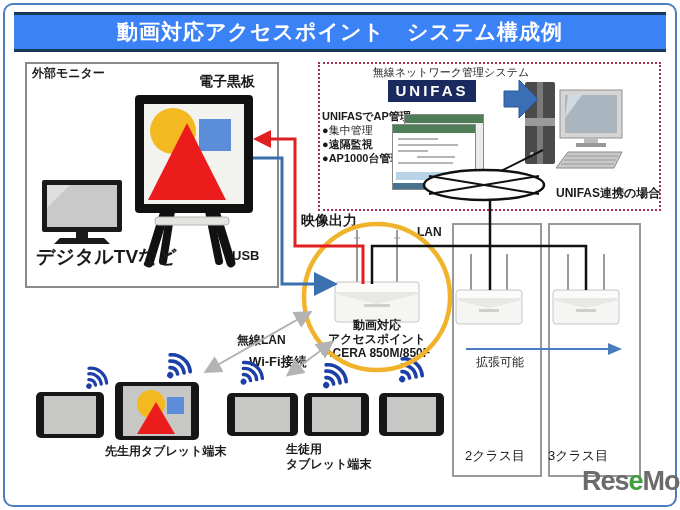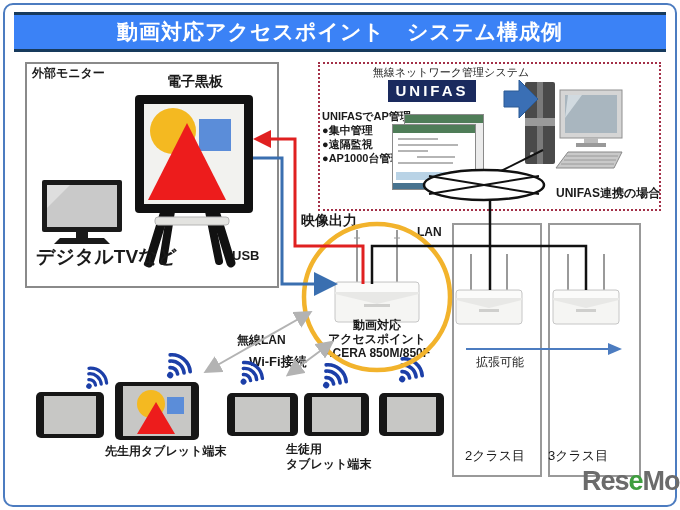--- a/index.html
+++ b/index.html
@@ -35,21 +35,21 @@
 <body>
 
 <div id="canvas">
 
   <div class="frame"></div>
 
   <div class="banner">動画対応アクセスポイント　システム構成例</div>
 
   <div class="graybox" style="left:25px;top:62px;width:250px;height:222px"></div>
   <div class="lbl" style="left:32px;top:67px;font-size:12px;font-weight:bold">外部モニター</div>
-  <div class="lbl" style="left:135px;top:73px;width:120px;text-align:center;font-size:14px;font-weight:bold">電子黒板</div>
+  <div class="lbl" style="left:135px;top:73px;width:120px;text-align:right;font-size:14px;font-weight:bold">電子黒板</div>
 
   <div class="abs" style="left:127px;top:93px">
     <svg width="134" height="186" viewBox="0 0 134 186">
       <line x1="38" y1="118" x2="22" y2="170" stroke="#111" stroke-width="9" stroke-linecap="round"></line>
       <line x1="88" y1="118" x2="104" y2="170" stroke="#111" stroke-width="9" stroke-linecap="round"></line>
       <line x1="44" y1="118" x2="36" y2="168" stroke="#111" stroke-width="8" stroke-linecap="round"></line>
       <line x1="82" y1="118" x2="92" y2="168" stroke="#111" stroke-width="8" stroke-linecap="round"></line>
       <rect x="28" y="124" width="74" height="8" rx="3" fill="#e3e3e0" stroke="#b5b5b5"></rect>
       <rect x="8" y="2" width="118" height="118" rx="4" fill="#111"></rect>
       <rect x="17" y="11" width="100" height="100" fill="#f2f2ef"></rect>
@@ -69,21 +69,21 @@
     </svg>
   </div>
   <div class="lbl" style="left:36px;top:246px;font-size:19px;font-weight:bold">デジタルTVなど</div>
   <div class="lbl" style="left:232px;top:249px;font-size:13px;font-weight:bold">USB</div>
 
   <div class="dashbox" style="left:318px;top:62px;width:339px;height:145px"></div>
   <div class="lbl" style="left:341px;top:66px;width:220px;text-align:center;font-size:11px;font-weight:normal">無線ネットワーク管理システム</div>
   <div class="navybrand" style="left:388px;top:80px;width:88px;height:22px">UNIFAS</div>
 
   <div class="lbl" style="left:322px;top:110px;font-size:11px;font-weight:bold">UNIFASでAP管理</div>
-  <div class="lbl" style="left:322px;top:124px;font-size:11px;font-weight:bold">●集中管理</div>
+  <div class="lbl" style="left:322px;top:124px;font-size:11px;font-weight:normal">●集中管理</div>
   <div class="lbl" style="left:322px;top:138px;font-size:11px;font-weight:bold">●遠隔監視</div>
   <div class="lbl" style="left:322px;top:152px;font-size:11px;font-weight:bold">●AP1000台管理</div>
   <div class="lbl" style="left:556px;top:187px;font-size:12px;font-weight:bold">UNIFAS連携の場合</div>
 
   <div class="win" style="left:404px;top:114px;width:78px;height:60px;background:#ececec">
     <div class="whead"></div>
   </div>
   <div class="win" style="left:392px;top:124px;width:82px;height:64px">
     <div class="whead"></div>
     <div class="tline" style="left:5px;top:13px;width:40px"></div>

